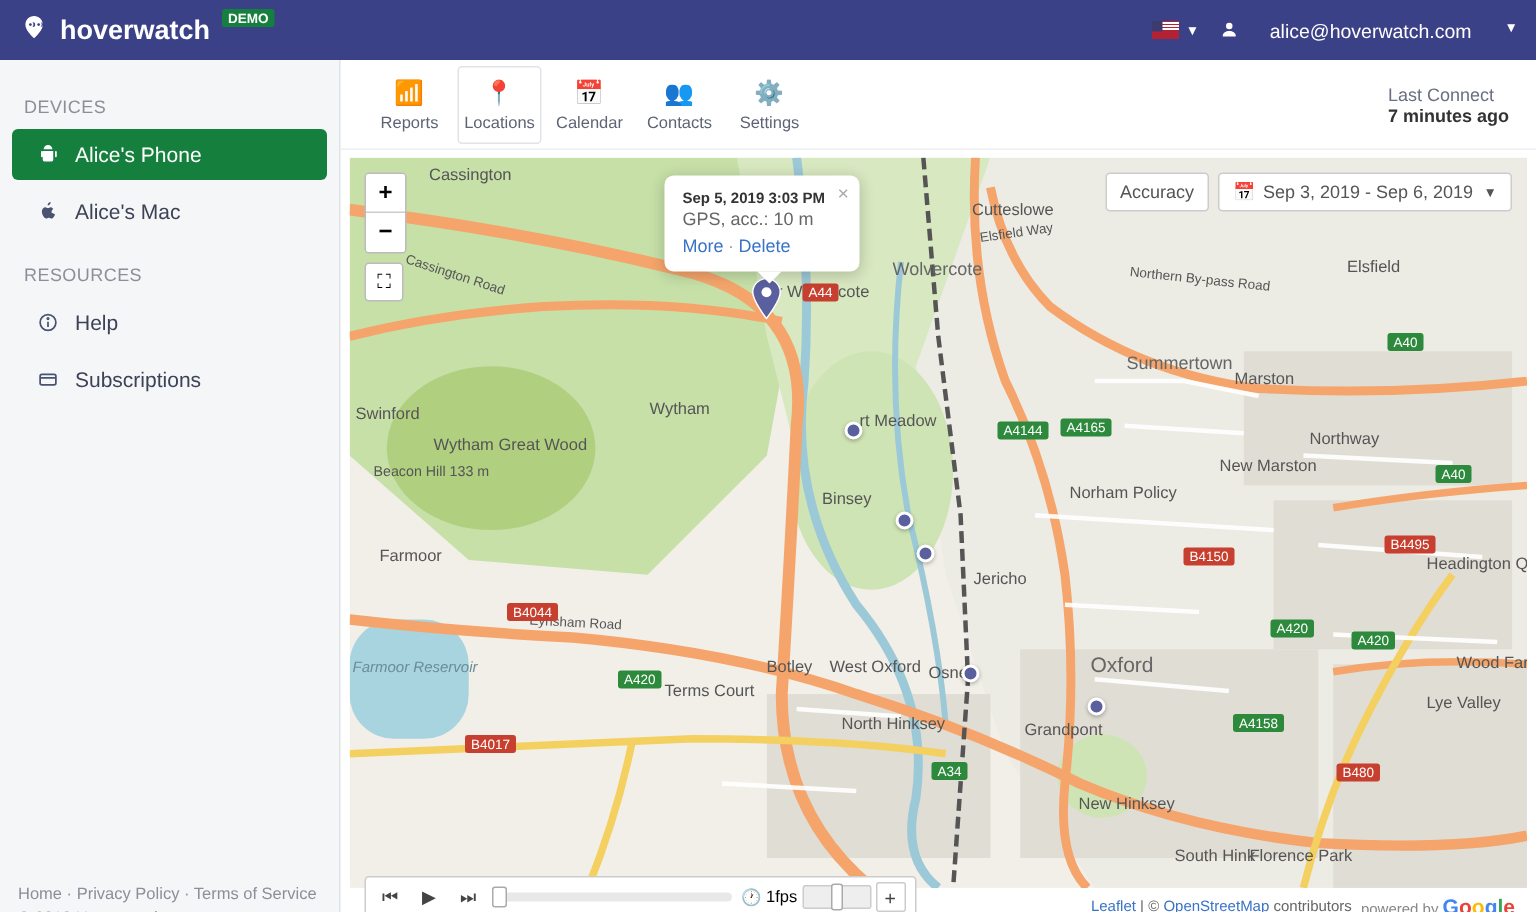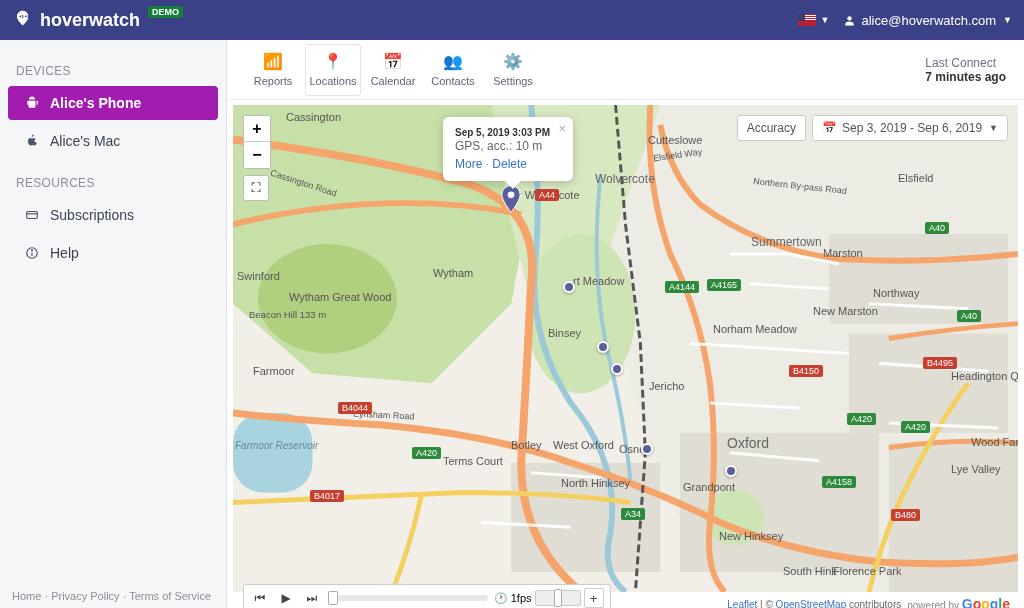--- a/index.html
+++ b/index.html
@@ -4,27 +4,27 @@
 <style>
 * { margin: 0; padding: 0; box-sizing: border-box; font-family: -apple-system, BlinkMacSystemFont, "Segoe UI", Arial, sans-serif; }
 body { width: 1024px; height: 608px; overflow: hidden; background: #fff; }
 .header { height: 40px; background: #3a4186; display: flex; align-items: center; padding: 0 12px; color: #fff; }
 .logo { display: flex; align-items: center; gap: 6px; font-size: 18px; font-weight: 700; }
 .logo-icon { width: 22px; height: 22px; }
 .demo-badge { background: #15803d; color: #fff; font-size: 9px; padding: 1px 4px; border-radius: 2px; margin-left: 2px; position: relative; top: -8px; }
 .header-right { margin-left: auto; display: flex; align-items: center; gap: 14px; font-size: 13px; }
 .flag { width: 18px; height: 12px; display: inline-block; background: linear-gradient(to bottom, #b22234 0%, #b22234 8%, #fff 8%, #fff 16%, #b22234 16%, #b22234 24%, #fff 24%, #fff 32%, #b22234 32%, #b22234 40%, #fff 40%, #fff 48%, #b22234 48%); position: relative; }
 .flag::before { content: ''; position: absolute; top: 0; left: 0; width: 7px; height: 7px; background: #3c3b6e; }
-.user-block { display: flex; align-items: center; gap: 5px; cursor: pointer; }
+.user-block { display: flex; gap: 20px; cursor: pointer; }
 .caret { font-size: 9px; margin-left: 2px; }
 .main { display: flex; height: 588px; }
 .sidebar { width: 227px; background: #f5f6f8; border-right: 1px solid #e1e3e8; padding-top: 18px; display: flex; flex-direction: column; }
 .sidebar-title { color: #8a8f99; font-size: 12px; padding: 6px 16px; letter-spacing: 0.3px; }
 .sidebar-item { display: flex; align-items: center; gap: 10px; padding: 9px 16px; margin: 2px 8px; border-radius: 4px; font-size: 14px; color: #3d4356; cursor: pointer; }
-.sidebar-item.active { background: #a21caf; color: #fff; font-weight: 700; }
+.sidebar-item.active { background: #15803d; color: #fff; font-weight: 400; }
 .sidebar-icon { width: 16px; height: 16px; display: inline-flex; align-items: center; justify-content: center; }
 .sidebar-footer { margin-top: auto; padding: 10px 12px; font-size: 11px; color: #8a8f99; }
 .sidebar-footer a { color: #8a8f99; text-decoration: none; }
 .content { flex: 1; display: flex; flex-direction: column; }
 .toolbar { height: 60px; display: flex; align-items: center; padding: 0 18px; border-bottom: 1px solid #eceef2; }
 .tabs { display: flex; gap: 4px; }
 .tab { display: flex; flex-direction: column; align-items: center; justify-content: center; width: 56px; height: 52px; border: 1px solid transparent; border-radius: 3px; cursor: pointer; color: #5e6475; font-size: 11px; gap: 4px; }
 .tab.active { border-color: #e1e3e8; background: #fff; }
 .tab-icon { font-size: 16px; }
 .last-connect { margin-left: auto; text-align: left; font-size: 12px; color: #6a7080; }
@@ -113,35 +113,35 @@
             <path d="M16 13c0-3 2-4 2-4s-1-2-3-2c-1 0-2 1-3 1s-2-1-3-1c-2 0-4 2-4 5 0 4 3 8 5 8 1 0 1-1 3-1s2 1 3 1c2 0 4-4 4-5-3-1-4-2-4-2z"></path>
             <path d="M14 4c1-1 1-3 1-3s-2 0-3 2c-1 1 0 2 0 2s1 0 2-1z"></path>
           </svg>
         </span>
       <span>Alice's Mac</span>
     </div>
     <div class="sidebar-title" style="margin-top:10px">RESOURCES</div>
     <div class="sidebar-item">
       <span class="sidebar-icon">
           <svg width="14" height="14" viewBox="0 0 24 24" fill="none" stroke="#4a5370" stroke-width="2">
-            <rect x="3" y="6" width="18" height="12" rx="2"></rect>
-            <line x1="3" y1="10" x2="21" y2="10"></line>
-          </svg>
-        </span>
-      <span>Subscriptions</span>
-    </div>
-    <div class="sidebar-item">
-      <span class="sidebar-icon">
-          <svg width="14" height="14" viewBox="0 0 24 24" fill="none" stroke="#4a5370" stroke-width="2">
             <circle cx="12" cy="12" r="9"></circle>
             <line x1="12" y1="11" x2="12" y2="17"></line>
             <circle cx="12" cy="7.5" r="0.8" fill="#4a5370"></circle>
           </svg>
         </span>
       <span>Help</span>
+    </div>
+    <div class="sidebar-item">
+      <span class="sidebar-icon">
+          <svg width="14" height="14" viewBox="0 0 24 24" fill="none" stroke="#4a5370" stroke-width="2">
+            <rect x="3" y="6" width="18" height="12" rx="2"></rect>
+            <line x1="3" y1="10" x2="21" y2="10"></line>
+          </svg>
+        </span>
+      <span>Subscriptions</span>
     </div>
     <div class="sidebar-footer">
       <div>
         <a>Home</a> ·
         <a>Privacy Policy</a> ·
         <a>Terms of Service</a>
       </div>
       <div style="margin-top:4px">© 2019 Hoverwatch</div>
     </div>
   </div>
@@ -224,21 +224,21 @@
       <span class="map-label city" style="top:130px;left:518px">Summertown</span>
       <span class="map-label" style="top:142px;left:590px">Marston</span>
       <span class="map-label" style="top:162px;left:200px">Wytham</span>
       <span class="map-label" style="top:186px;left:56px;text-align:right">Wytham Great Wood</span>
       <span class="map-label" style="top:165px;left:4px">Swinford</span>
       <span class="map-label" style="top:204px;left:16px;font-size:9.5px">Beacon Hill 133 m</span>
       <span class="map-label" style="top:170px;left:340px">rt Meadow</span>
       <span class="map-label" style="top:182px;left:640px">Northway</span>
       <span class="map-label" style="top:200px;left:580px">New Marston</span>
       <span class="map-label" style="top:222px;left:315px">Binsey</span>
-      <span class="map-label" style="top:218px;left:480px">Norham Meadow</span>
+      <span class="map-label" style="top:218px;left:480px">Norham Policy</span>
       <span class="map-label" style="top:265px;left:718px">Headington Quarry</span>
       <span class="map-label" style="top:275px;left:416px">Jericho</span>
       <span class="map-label" style="top:260px;left:20px">Farmoor</span>
       <span class="map-label" style="top:335px;left:2px;font-size:10px;font-style:italic;color:#6a8b99">Farmoor Reservoir</span>
       <span class="map-label city" style="top:330px;left:494px;font-size:14px">Oxford</span>
       <span class="map-label" style="top:334px;left:278px">Botley</span>
       <span class="map-label" style="top:334px;left:320px">West Oxford</span>
       <span class="map-label" style="top:338px;left:386px">Osney</span>
       <span class="map-label" style="top:350px;left:210px">Terms Court</span>
       <span class="map-label" style="top:331px;left:738px">Wood Farm</span>

